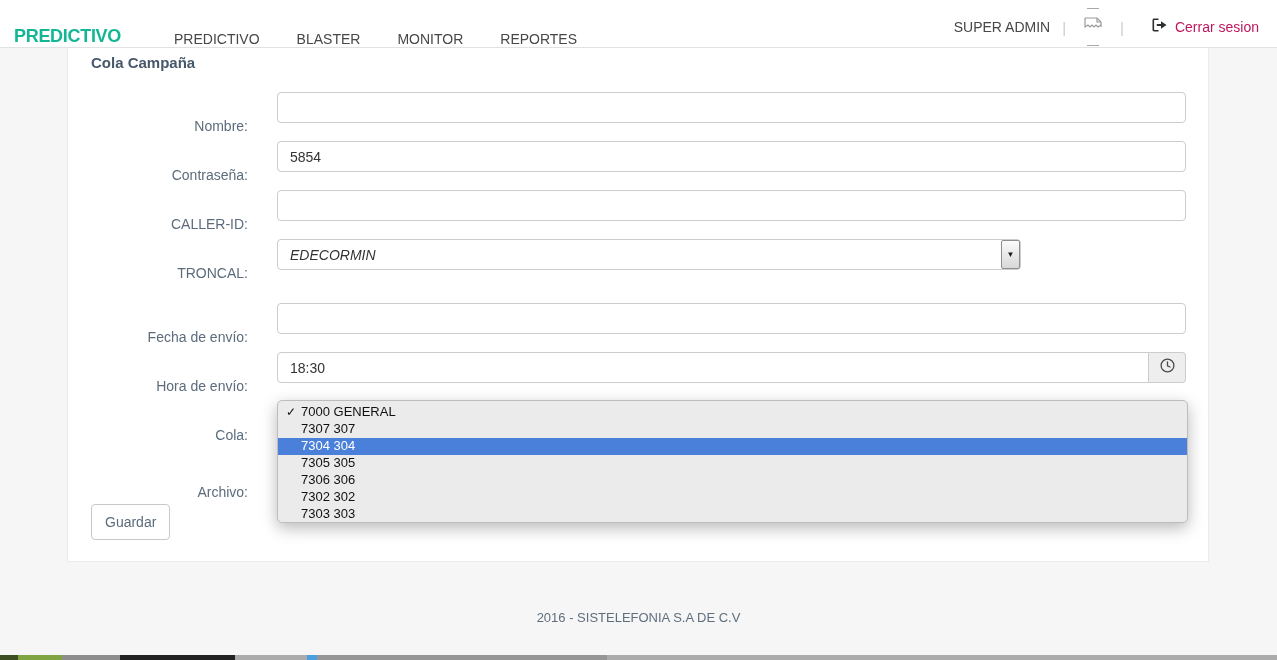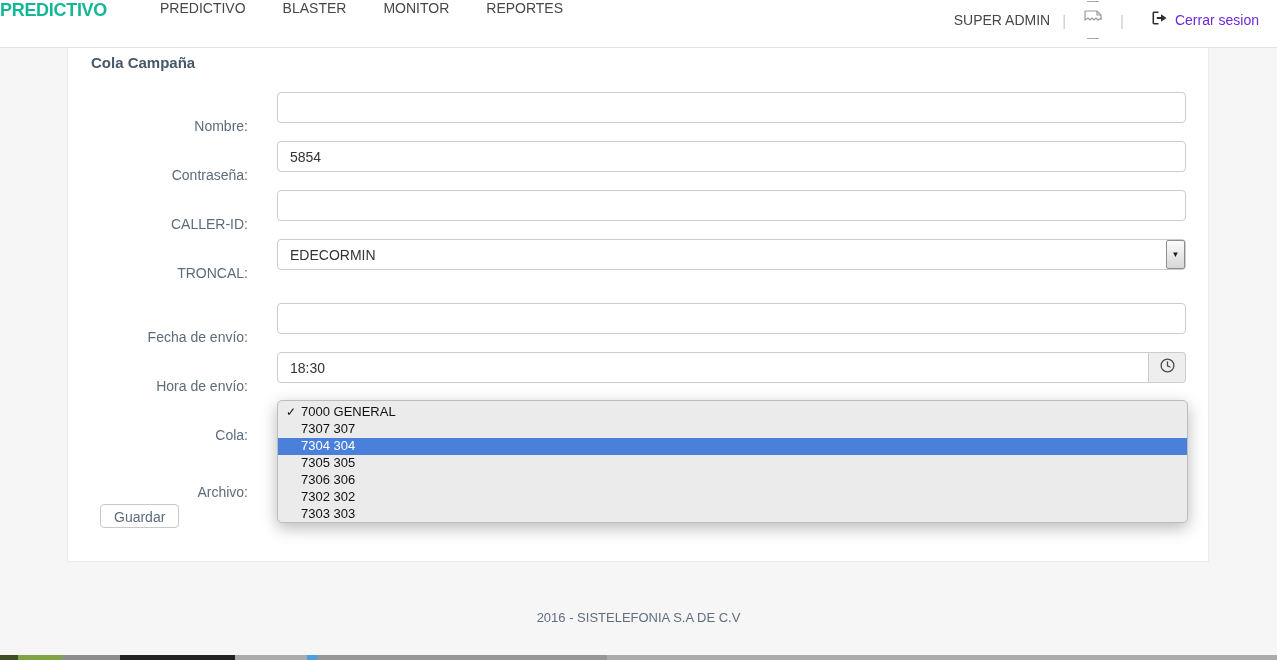--- a/index.html
+++ b/index.html
@@ -7,58 +7,58 @@
   body { font-family:"Liberation Sans", sans-serif; }
   #stage {
     position:relative; width:1277px; height:660px;
     background:#f6f6f6; overflow:hidden; margin:0 auto;
   }
 
   
   .navbar {
     position:absolute; top:0; left:0; right:0; height:48px;
     background:#ffffff; border-bottom:1px solid #e2e2e2;
-    display:flex; align-items:flex-start; padding:0 18px 0 0; z-index:20;
+    display:flex; align-items:flex-end; padding:0 18px 0 14px; z-index:20;
   }
   .brand { font-size:18px; font-weight:bold; color:var(--brand,#14b795); letter-spacing:-0.3px; margin-right:53px; cursor:pointer; }
   .nav-menu { display:flex; gap:37px; }
   .nav-link { font-size:14px; color:#474747; cursor:pointer; white-space:nowrap; }
   .nav-right { margin-left:auto; display:flex; align-items:center; }
   .user-name { font-size:14px; color:#474747; margin-right:12px; }
   .pipe { color:#cccccc; font-size:15px; }
   .avatar-broken {
     width:28px; height:40px; margin:0 13px;
     display:flex; flex-direction:column; align-items:center; justify-content:space-between;
     padding:1px 0; cursor:pointer;
   }
   .avatar-dash { width:12px; height:1px; background:#a9a9a9; }
   .logout { display:flex; align-items:center; gap:8px; margin-left:28px; cursor:pointer; }
-  .logout-label { font-size:14px; color:#6d28d9; }
+  .logout-label { font-size:14px; color:#be185d; }
 
   
   .panel {
     position:absolute; left:67px; top:48px; width:1142px; height:514px;
     background:#ffffff; border:1px solid #ebebeb; border-top:none;
   }
   .panel-title { position:absolute; left:23px; top:6px; font-size:15px; font-weight:bold; color:#46586a; }
 
   .form-label {
     position:absolute; left:0; width:180px; text-align:right;
     font-size:14px; color:#5c6c7c; white-space:nowrap;margin-top:19px;
   }
   .input {
     position:absolute; left:209px; width:909px; height:31px;
     border:1px solid #cccccc; border-radius:4px;
     padding:0 12px; font-size:14px; color:#333; background:#fff; outline:none;
     font-family:"Liberation Sans", sans-serif;
   }
   
   .select {
-    position:absolute; left:209px; width:909px; height:31px;
-    border:1px solid #cccccc; border-radius:4px; background:#fff; cursor:pointer;
+    position:absolute; left:209px; width:744px; height:31px;
+    border:1px solid #cccccc; border-radius:4px; background:#fff; cursor:pointer;font-style:italic;
   }
   .select-text { position:absolute; left:12px; top:7px; font-size:14px; color:#333; }
   .select-arrow-btn {
     position:absolute; top:0; bottom:0; right:0; width:19px;
     background:linear-gradient(#fbfbfb,#d8d8d8);
     border:1px solid #8f8f8f; border-radius:2px;
     display:flex; align-items:center; justify-content:center;
     font-size:8px; color:#1a1a1a;
   }
   
@@ -78,21 +78,21 @@
     padding:3px 0; z-index:12; overflow:hidden;
   }
   .dd-option {
     height:17px; line-height:16px; font-size:13px; color:#111;
     padding-left:23px; position:relative; cursor:pointer; white-space:nowrap;
   }
   .dd-option .check { position:absolute; left:8px; font-size:12px; }
   .dd-option.highlighted { background:var(--hl,#4a80d9); color:#ffffff; }
 
   .btn-save {
-    position:absolute; left:32px; top:456px; height:24px; padding:4px 13px;
+    position:absolute; left:23px; top:456px; height:36px; padding:4px 13px;
     background:#ffffff; border:1px solid #c9c9c9; border-radius:4px;
     font-size:14px; color:#5c6c7c; cursor:pointer;
     font-family:"Liberation Sans", sans-serif;
   }
 
   
   .footer-text {
     position:absolute; top:610px; left:0; width:100%;
     text-align:center; font-size:13px; color:#5f6e7e;
   }

